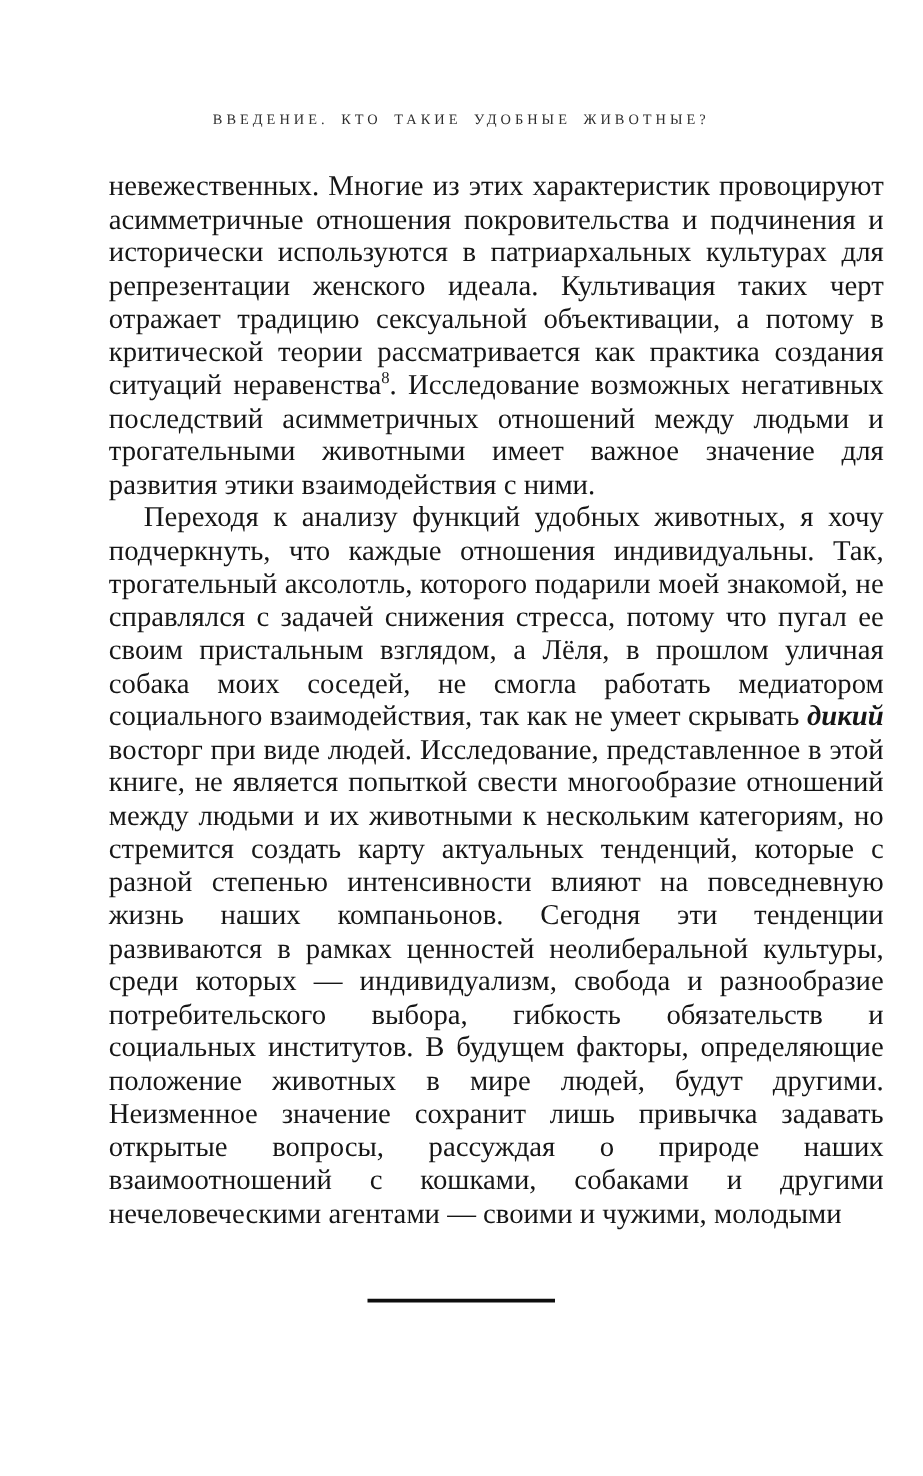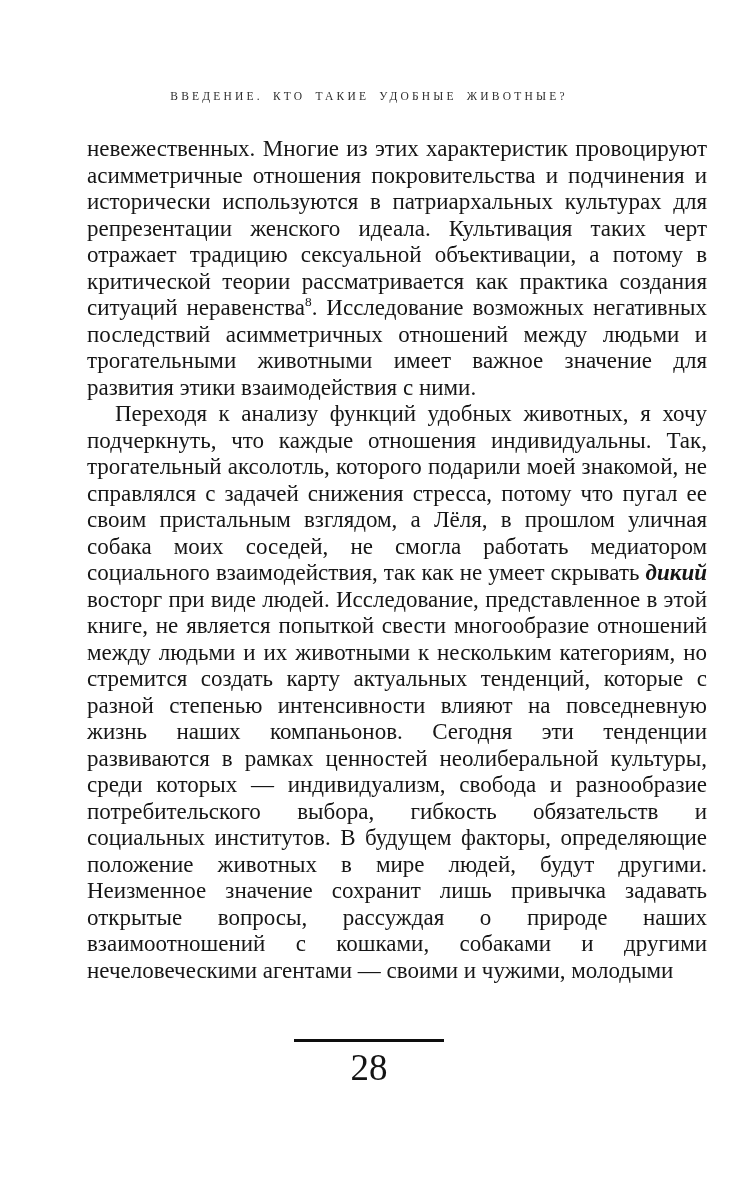--- a/index.html
+++ b/index.html
@@ -81,16 +81,15 @@
 
   <div class="running-head">ВВЕДЕНИЕ. КТО ТАКИЕ УДОБНЫЕ ЖИВОТНЫЕ?</div>
 
   <div class="text-block" id="text-block">
       <p class="para"><span class="run-normal">невежественных. Многие из этих характеристик провоцируют асимметричные отношения покровительства и подчинения и исторически используются в патриархальных культурах для репрезентации женского идеала. Культивация таких черт отражает традицию сексуальной объективации, а потому в критической теории рассматривается как практика создания ситуаций неравенства</span><span class="run-superscript">8</span><span class="run-normal">. Исследование возможных негативных последствий асимметричных отношений между людьми и трогательными животными имеет важное значение для развития этики взаимодействия с ними.</span></p>
       <p class="para indent"><span class="run-normal">Переходя к анализу функций удобных животных, я хочу подчеркнуть, что каждые отношения индивидуальны. Так, трогательный аксолотль, которого подарили моей знакомой, не справлялся с задачей снижения стресса, потому что пугал ее своим пристальным взглядом, а Лёля, в прошлом уличная собака моих соседей, не смогла работать медиатором социального взаимодействия, так как не умеет скрывать </span><span class="run-italic">дикий</span><span class="run-normal"> восторг при виде людей. Исследование, представленное в этой книге, не является попыткой свести многообразие отношений между людьми и их животными к нескольким категориям, но стремится создать карту актуальных тенденций, которые с разной степенью интенсивности влияют на повседневную жизнь наших компаньонов. Сегодня эти тенденции развиваются в рамках ценностей неолиберальной культуры, среди которых — индивидуализм, свобода и разнообразие потребительского выбора, гибкость обязательств и социальных институтов. В будущем факторы, определяющие положение животных в мире людей, будут другими. Неизменное значение сохранит лишь привычка задавать открытые вопросы, рассуждая о природе наших взаимоотношений с кошками, собаками и другими нечеловеческими агентами — своими и чужими, молодыми</span></p>
     </div>
 
   <div class="page-footer">
     <div class="footer-rule"></div>
-    <div class="page-number">28</div>
   </div>
 
 </div>
 
 </body></html>

